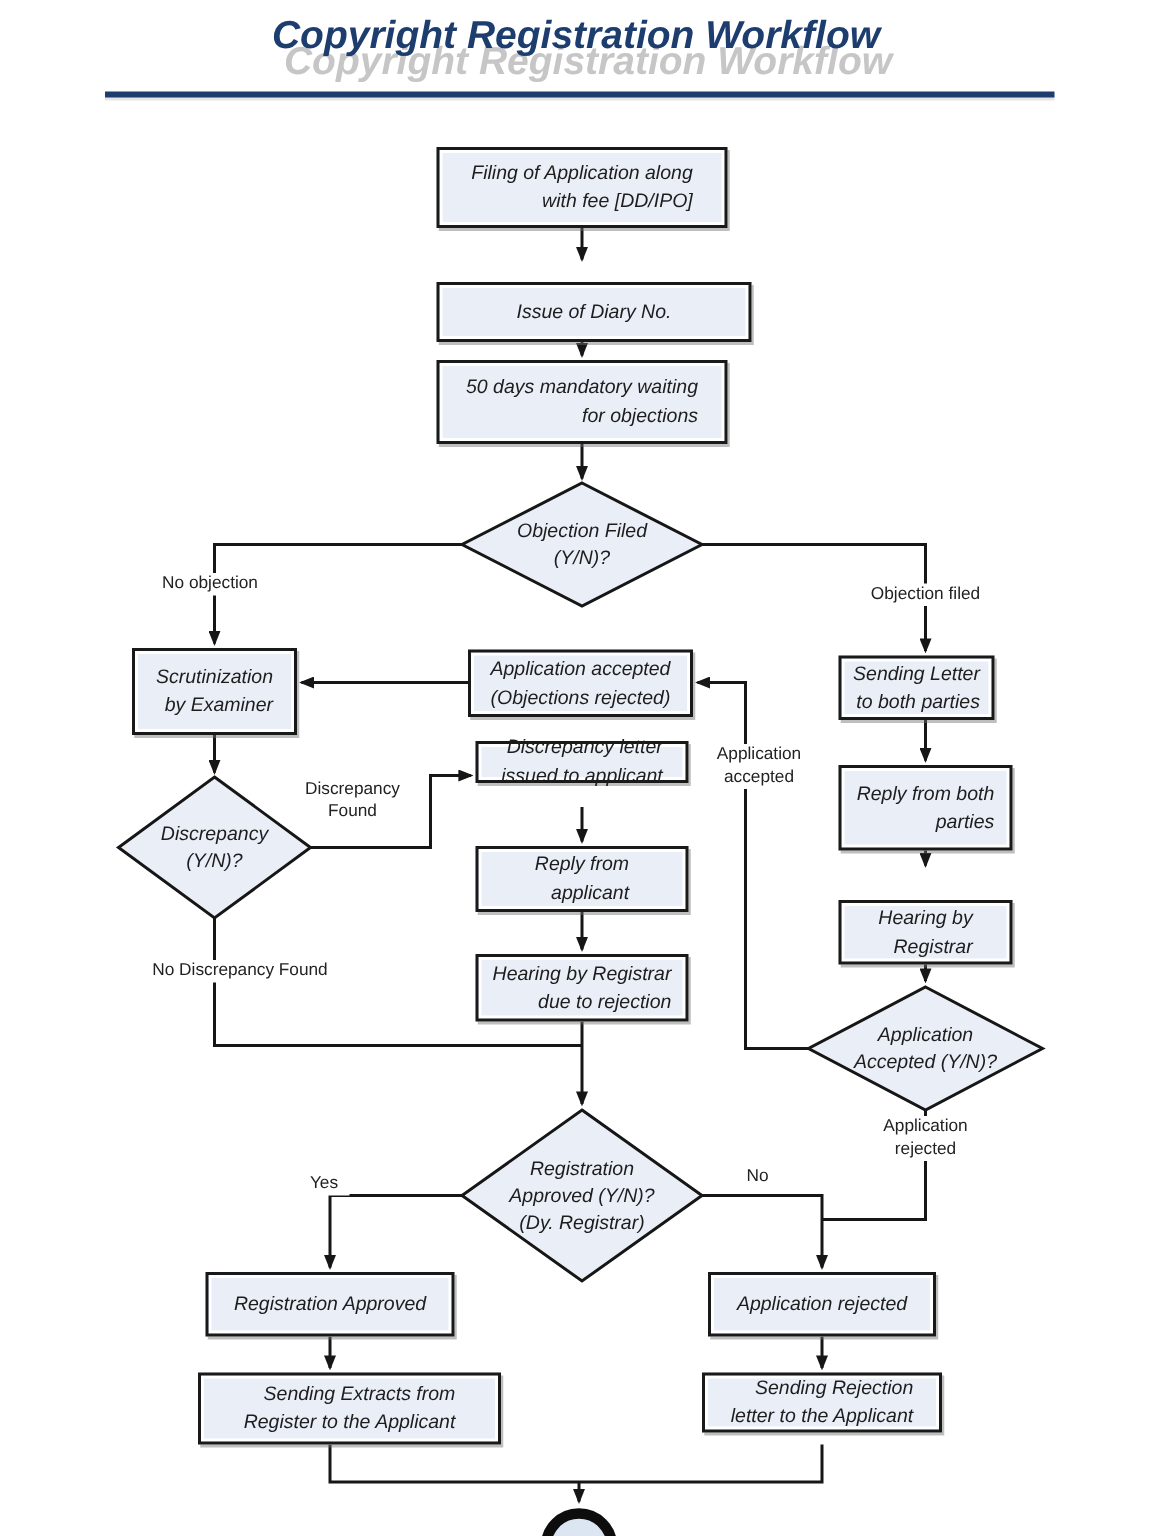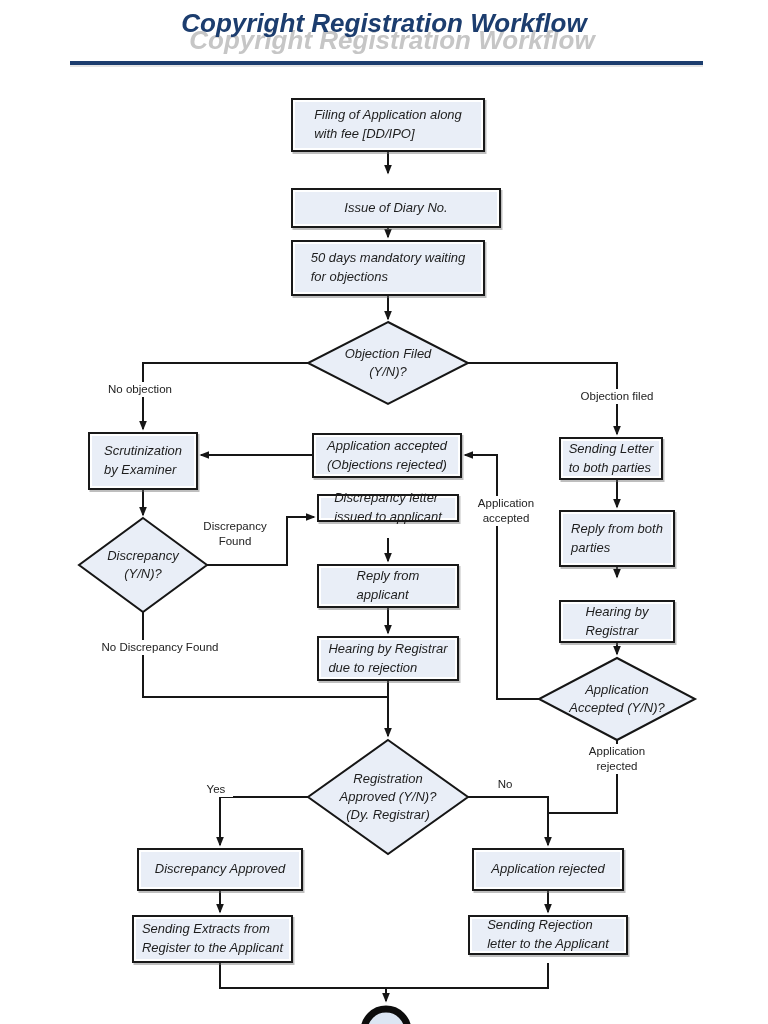--- a/index.html
+++ b/index.html
@@ -18,21 +18,21 @@
   }
   .rule{
     position:absolute;left:70px;top:61px;width:633px;height:4px;
     background:#1c3d6e;box-shadow:0 2px 0 rgba(180,180,180,0.35);z-index:5;
   }
   svg.flow{position:absolute;left:0;top:0;z-index:1;}
   .box{
     position:absolute;box-sizing:border-box;background:#e9eef7;
     border:2px solid #191919;
     box-shadow:inset 0 0 0 2px #ffffff,1.5px 2px 0 rgba(110,110,110,0.45);
-    display:flex;align-items:center;justify-content:center;text-align:left;
+    display:flex;align-items:center;justify-content:center;text-align:right;
     font-style:italic;font-size:13px;line-height:1.45;color:#1d1d1d;
     white-space:pre-line;z-index:2;
   }
   .dtext{
     position:absolute;display:flex;align-items:center;justify-content:center;
     text-align:center;font-style:italic;font-size:13px;line-height:1.4;
     color:#1d1d1d;white-space:pre-line;z-index:2;pointer-events:none;
   }
   .elabel{
     position:absolute;text-align:center;font-size:11.5px;line-height:1.3;
@@ -103,22 +103,22 @@
   <div class="box" style="left:317px;top:564px;width:142px;height:44px">Reply from
 applicant</div>
   <div class="box" style="left:317px;top:636px;width:142px;height:45px">Hearing by Registrar
 due to rejection</div>
   <div class="box" style="left:559px;top:437px;width:104px;height:43px">Sending Letter
 to both parties</div>
   <div class="box" style="left:559px;top:510px;width:116px;height:57px">Reply from both
 parties</div>
   <div class="box" style="left:559px;top:600px;width:116px;height:43px">Hearing by
 Registrar</div>
-  <div class="box" style="left:137px;top:848px;width:166px;height:43px">Discrepancy Approved</div>
-  <div class="box" style="left:132px;top:915px;width:161px;height:48px">Sending Extracts from
+  <div class="box" style="left:137px;top:848px;width:166px;height:43px">Registration Approved</div>
+  <div class="box" style="left:132px;top:915px;width:202px;height:48px">Sending Extracts from
 Register to the Applicant</div>
   <div class="box" style="left:472px;top:848px;width:152px;height:43px">Application rejected</div>
   <div class="box" style="left:468px;top:915px;width:160px;height:40px">Sending Rejection
 letter to the Applicant</div>
 
   <div class="dtext" style="left:308px;top:338px;width:160px;height:50px">Objection Filed
 (Y/N)?</div>
   <div class="dtext" style="left:81px;top:540px;width:124px;height:50px">Discrepancy
 (Y/N)?</div>
   <div class="dtext" style="left:537px;top:674px;width:160px;height:50px">Application

